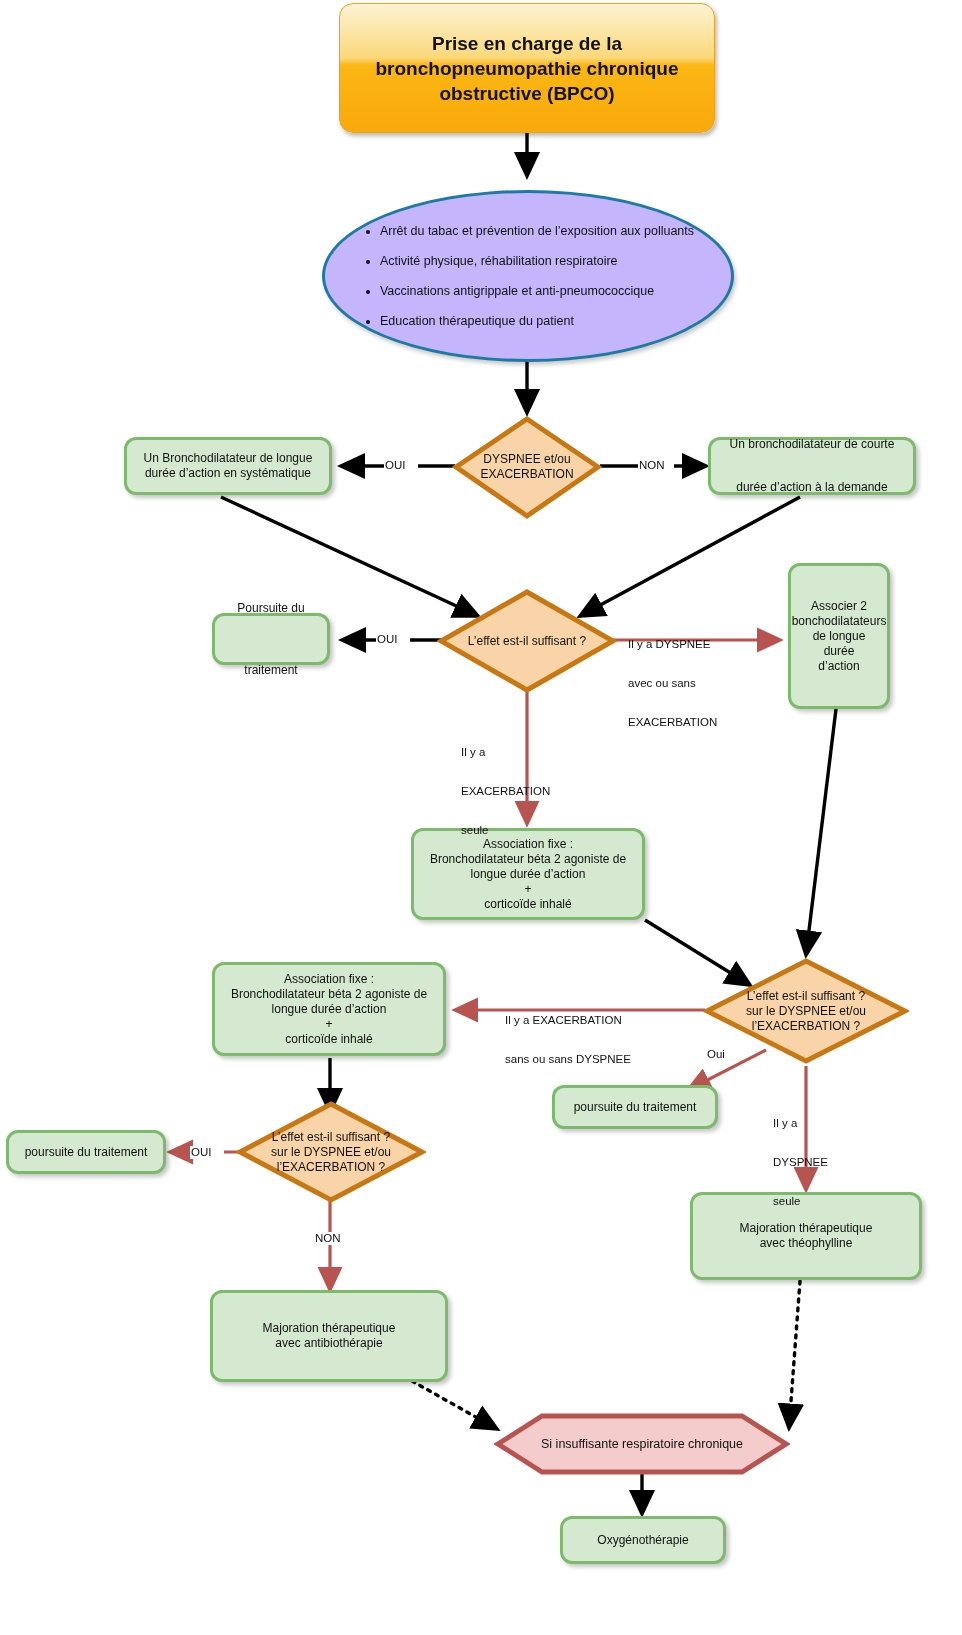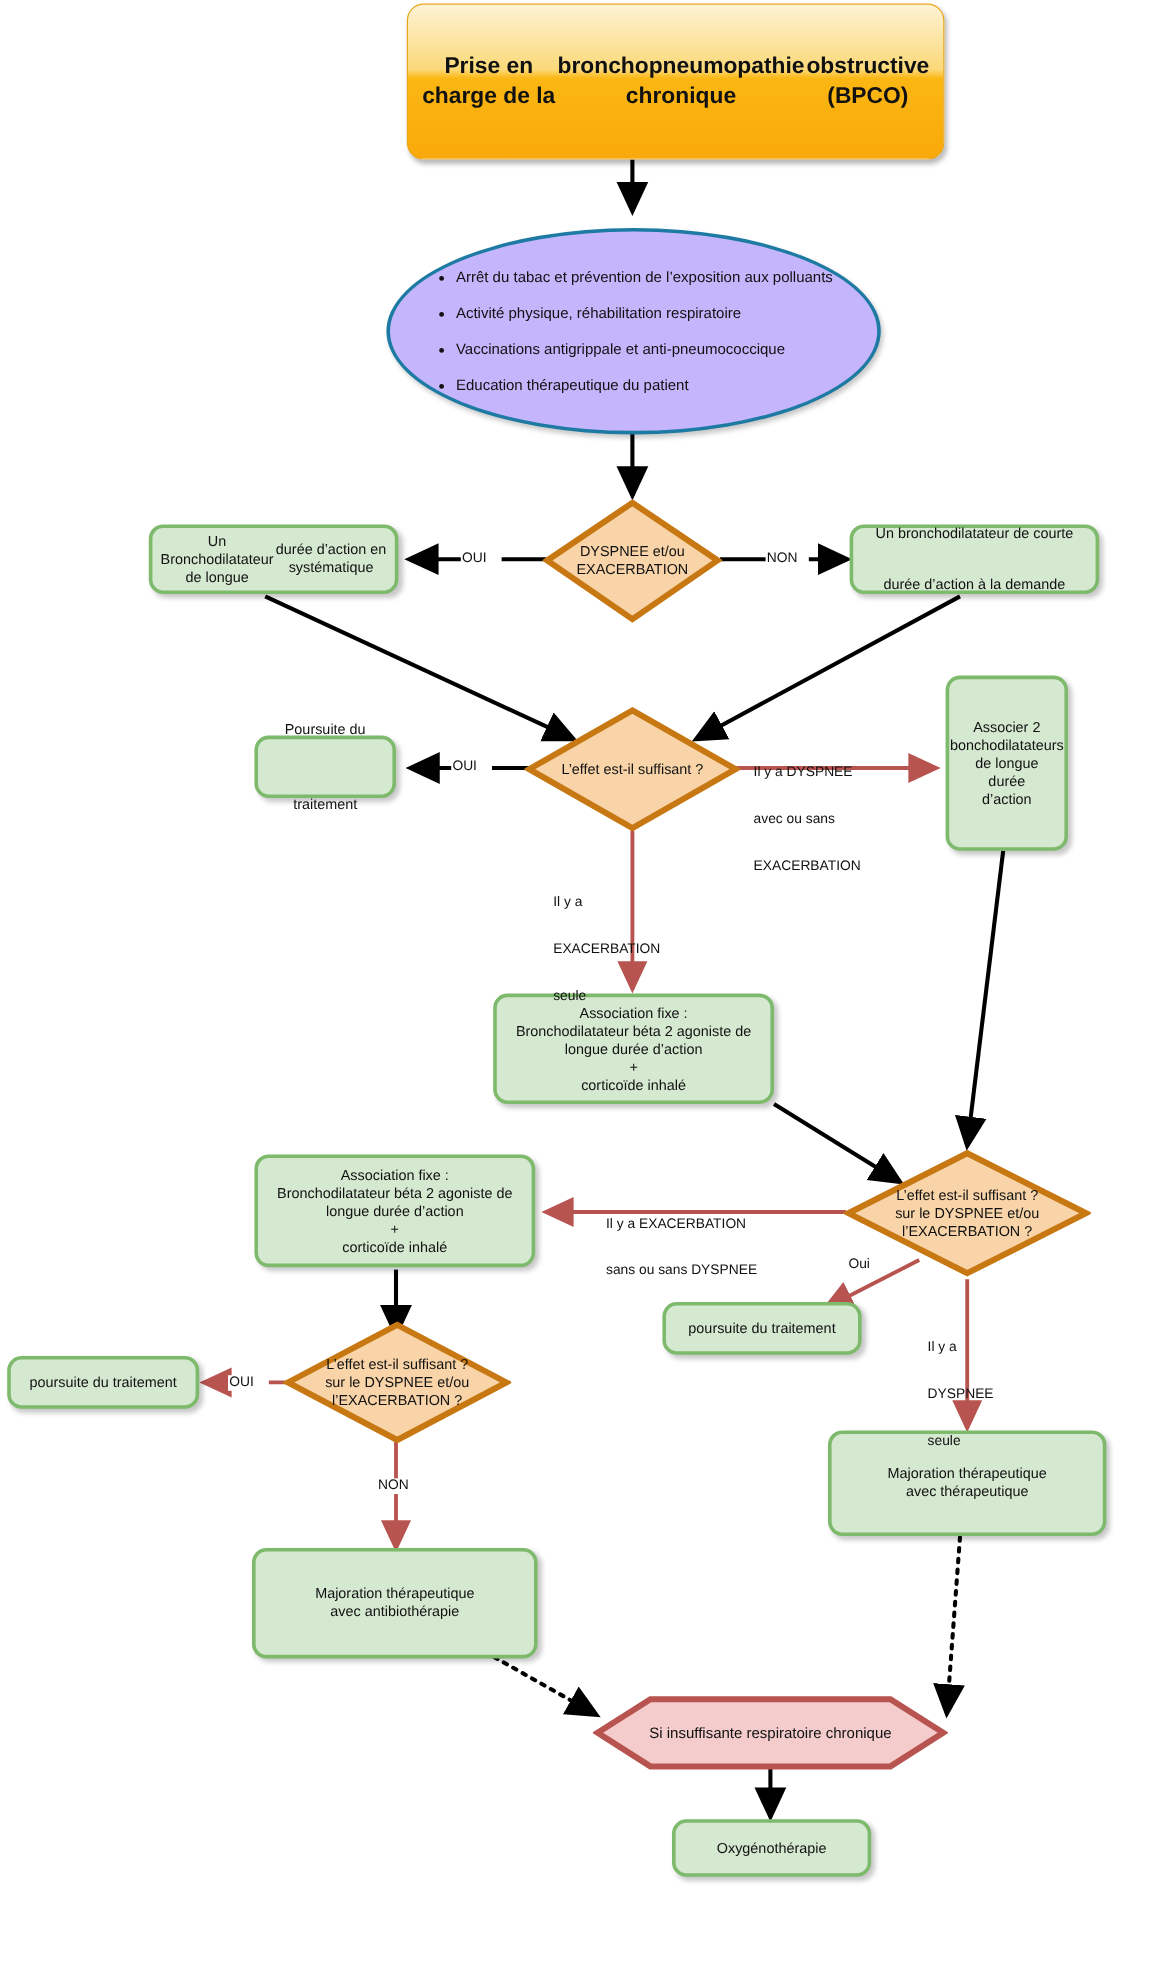--- a/index.html
+++ b/index.html
@@ -158,21 +158,21 @@
 
     <path d="M330,1192 L330,1290" stroke="#b85450" stroke-width="3.2" fill="none" marker-end="url(#ah-red)"></path>
 
     <path d="M412,1381 L497,1429" stroke="#000000" stroke-width="3.4" fill="none" stroke-dasharray="3,6" stroke-linecap="round" marker-end="url(#ah-black-d)"></path>
 
     <path d="M800,1281 L789,1428" stroke="#000000" stroke-width="3.4" fill="none" stroke-dasharray="3,6" stroke-linecap="round" marker-end="url(#ah-black-d)"></path>
 
     <path d="M642,1474 L642,1514" stroke="#000000" stroke-width="3.4" fill="none" marker-end="url(#ah-black)"></path>
   </svg>
 
-  <div class="node title-box" style="left:339px;top:3px;width:448px;height:130px;flex-direction:row;">
+  <div class="node title-box" style="left:339px;top:3px;width:376px;height:130px;flex-direction:column;">
     <div>Prise en charge de la</div>
     <div>bronchopneumopathie chronique</div>
     <div>obstructive (BPCO)</div>
   </div>
 
   <div class="node ellipse" style="left:322px;top:190px;width:412px;height:172px;">
     <ul>
       <li>Arrêt du tabac et prévention de l’exposition aux polluants</li>
       <li>Activité physique, réhabilitation respiratoire</li>
       <li>Vaccinations antigrippale et anti-pneumococcique</li>
@@ -181,21 +181,21 @@
   </div>
 
   <div class="node decision" style="left:452px;top:414px;width:150px;height:106px;flex-direction:column;">
     <svg class="dia-shape" viewBox="0 0 150 106" preserveAspectRatio="none">
       <polygon points="75,5 146,53 75,102 4,53" fill="#f8d4a8" stroke="#c87813" stroke-width="5"></polygon>
     </svg>
     <div class="dia-text">DYSPNEE et/ou</div>
     <div class="dia-text">EXACERBATION</div>
   </div>
 
-  <div class="node proc" style="left:124px;top:437px;width:208px;height:58px;flex-direction:row;">
+  <div class="node proc" style="left:124px;top:437px;width:208px;height:58px;flex-direction:column;">
     <div>Un Bronchodilatateur de longue</div>
     <div>durée d’action en systématique</div>
   </div>
 
   <div class="node proc" style="left:708px;top:437px;width:208px;height:58px;flex-direction:column;gap:28px;">
     <div>Un bronchodilatateur de courte</div>
     <div>durée d’action à la demande</div>
   </div>
 
   <div class="node decision" style="left:437px;top:588px;width:180px;height:106px;flex-direction:column;">
@@ -254,21 +254,21 @@
     <div class="dia-text">sur le DYSPNEE et/ou</div>
     <div class="dia-text">l’EXACERBATION ?</div>
   </div>
 
   <div class="node proc" style="left:6px;top:1130px;width:160px;height:44px;">
     <div>poursuite du traitement</div>
   </div>
 
   <div class="node proc" style="left:690px;top:1192px;width:232px;height:88px;flex-direction:column;">
     <div>Majoration thérapeutique</div>
-    <div>avec thérapeutique</div>
+    <div>avec théophylline</div>
   </div>
 
   <div class="node proc" style="left:210px;top:1290px;width:238px;height:92px;flex-direction:column;">
     <div>Majoration thérapeutique</div>
     <div>avec antibiothérapie</div>
   </div>
 
   <div class="node proc" style="left:560px;top:1516px;width:166px;height:48px;">
     <div>Oxygénothérapie</div>
   </div>

